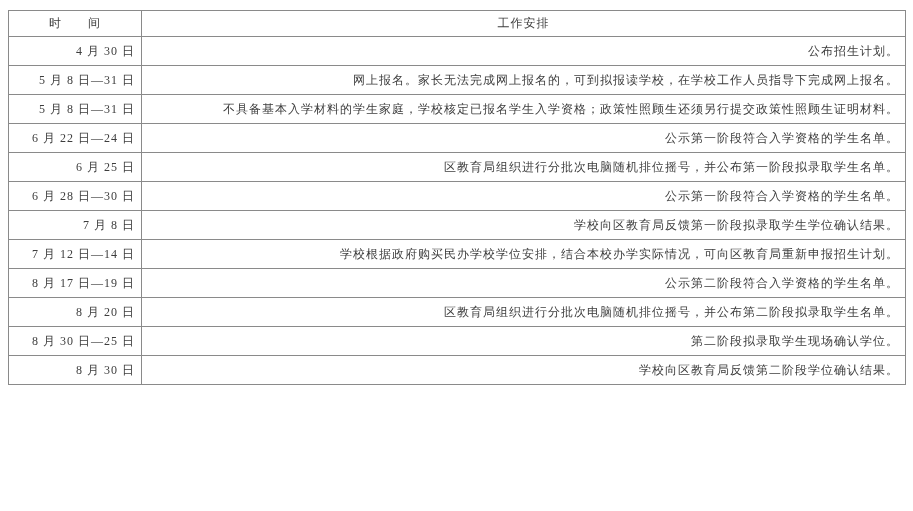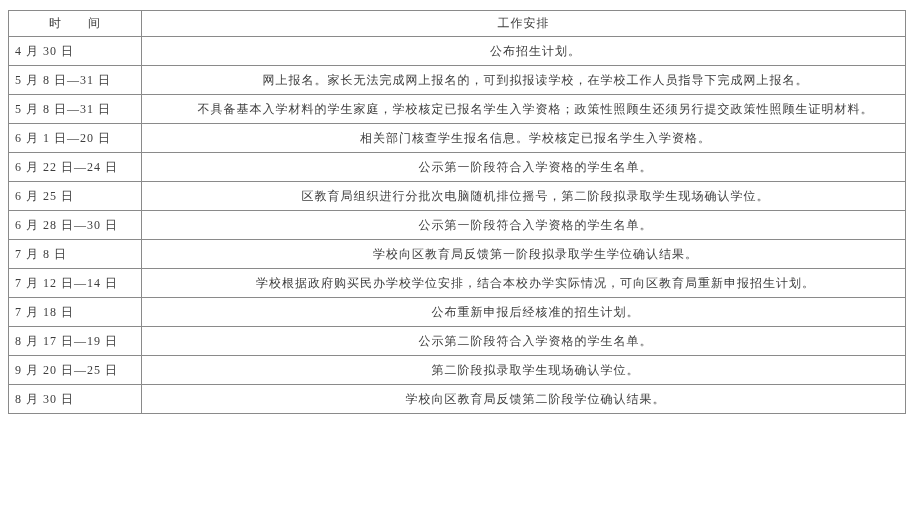--- a/index.html
+++ b/index.html
@@ -34,25 +34,25 @@
     padding:4px 6px;
     vertical-align:middle;
     word-break:break-all;
   }
   th{
     text-align:center;
     height:19px;
     padding:3px 6px;
   }
   td.time-cell{
-    text-align:left;
+    text-align:right;
     height:20px;
   }
   td.work-cell{
-    text-align:center;
+    text-align:right;
     text-indent:2em;
   }
 </style>
 </head>
 <body>
 
 <div class="doc">
   <table class="schedule">
     <colgroup>
       <col class="time-col">
@@ -73,64 +73,60 @@
   <tr>
     <td class="time-cell">5 月 8 日—31 日</td>
     <td class="work-cell">网上报名。家长无法完成网上报名的，可到拟报读学校，在学校工作人员指导下完成网上报名。</td>
   </tr>
 
   <tr>
     <td class="time-cell">5 月 8 日—31 日</td>
     <td class="work-cell">不具备基本入学材料的学生家庭，学校核定已报名学生入学资格；政策性照顾生还须另行提交政策性照顾生证明材料。</td>
   </tr>
 
-  <tr>
-    <td class="time-cell">6 月 1 日—20 日</td>
-    <td class="work-cell">相关部门核查学生报名信息。学校核定已报名学生入学资格。</td>
-  </tr>
 
   <tr>
     <td class="time-cell">6 月 22 日—24 日</td>
     <td class="work-cell">公示第一阶段符合入学资格的学生名单。</td>
   </tr>
 
   <tr>
     <td class="time-cell">6 月 25 日</td>
-    <td class="work-cell">区教育局组织进行分批次电脑随机排位摇号，第二阶段拟录取学生现场确认学位。</td>
+    <td class="work-cell">区教育局组织进行分批次电脑随机排位摇号，并公布第一阶段拟录取学生名单。</td>
   </tr>
 
   <tr>
     <td class="time-cell">6 月 28 日—30 日</td>
     <td class="work-cell">公示第一阶段符合入学资格的学生名单。</td>
   </tr>
 
   <tr>
     <td class="time-cell">7 月 8 日</td>
     <td class="work-cell">学校向区教育局反馈第一阶段拟录取学生学位确认结果。</td>
   </tr>
 
   <tr>
     <td class="time-cell">7 月 12 日—14 日</td>
     <td class="work-cell">学校根据政府购买民办学校学位安排，结合本校办学实际情况，可向区教育局重新申报招生计划。</td>
   </tr>
 
-  <tr>
-    <td class="time-cell">7 月 18 日</td>
-    <td class="work-cell">公布重新申报后经核准的招生计划。</td>
-  </tr>
 
 
   <tr>
     <td class="time-cell">8 月 17 日—19 日</td>
     <td class="work-cell">公示第二阶段符合入学资格的学生名单。</td>
   </tr>
 
+  <tr>
+    <td class="time-cell">8 月 20 日</td>
+    <td class="work-cell">区教育局组织进行分批次电脑随机排位摇号，并公布第二阶段拟录取学生名单。</td>
+  </tr>
 
   <tr>
-    <td class="time-cell">9 月 20 日—25 日</td>
+    <td class="time-cell">8 月 30 日—25 日</td>
     <td class="work-cell">第二阶段拟录取学生现场确认学位。</td>
   </tr>
 
   <tr>
     <td class="time-cell">8 月 30 日</td>
     <td class="work-cell">学校向区教育局反馈第二阶段学位确认结果。</td>
   </tr>
 </tbody>
   </table>
 </div>

